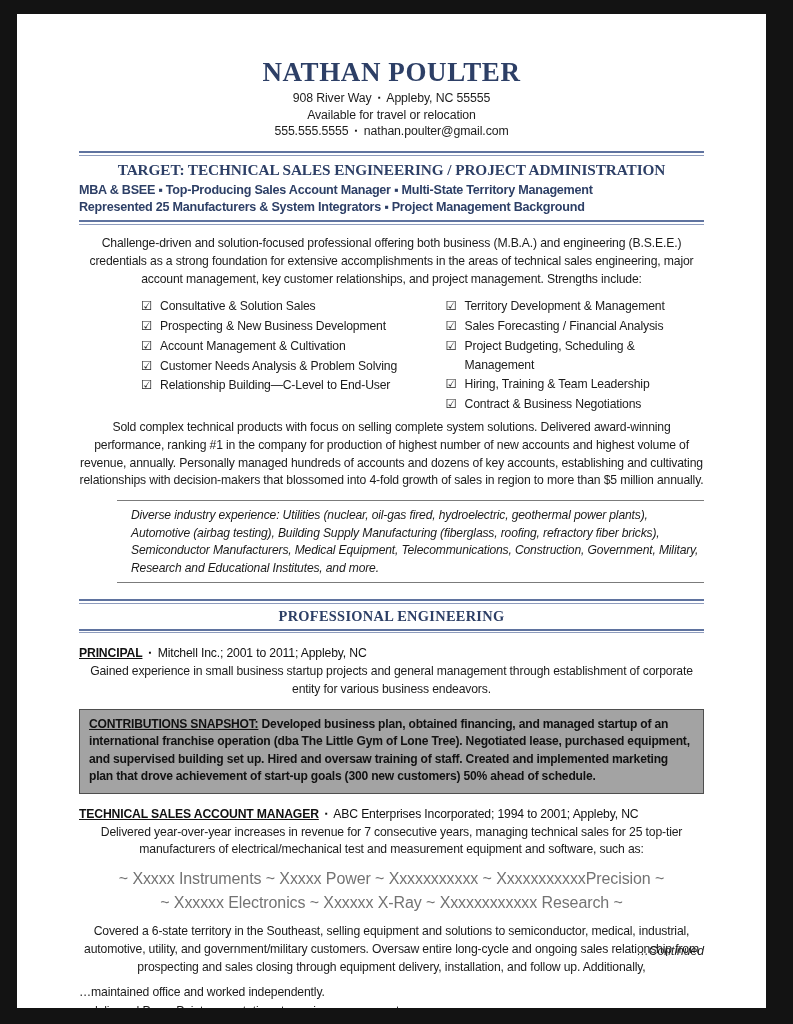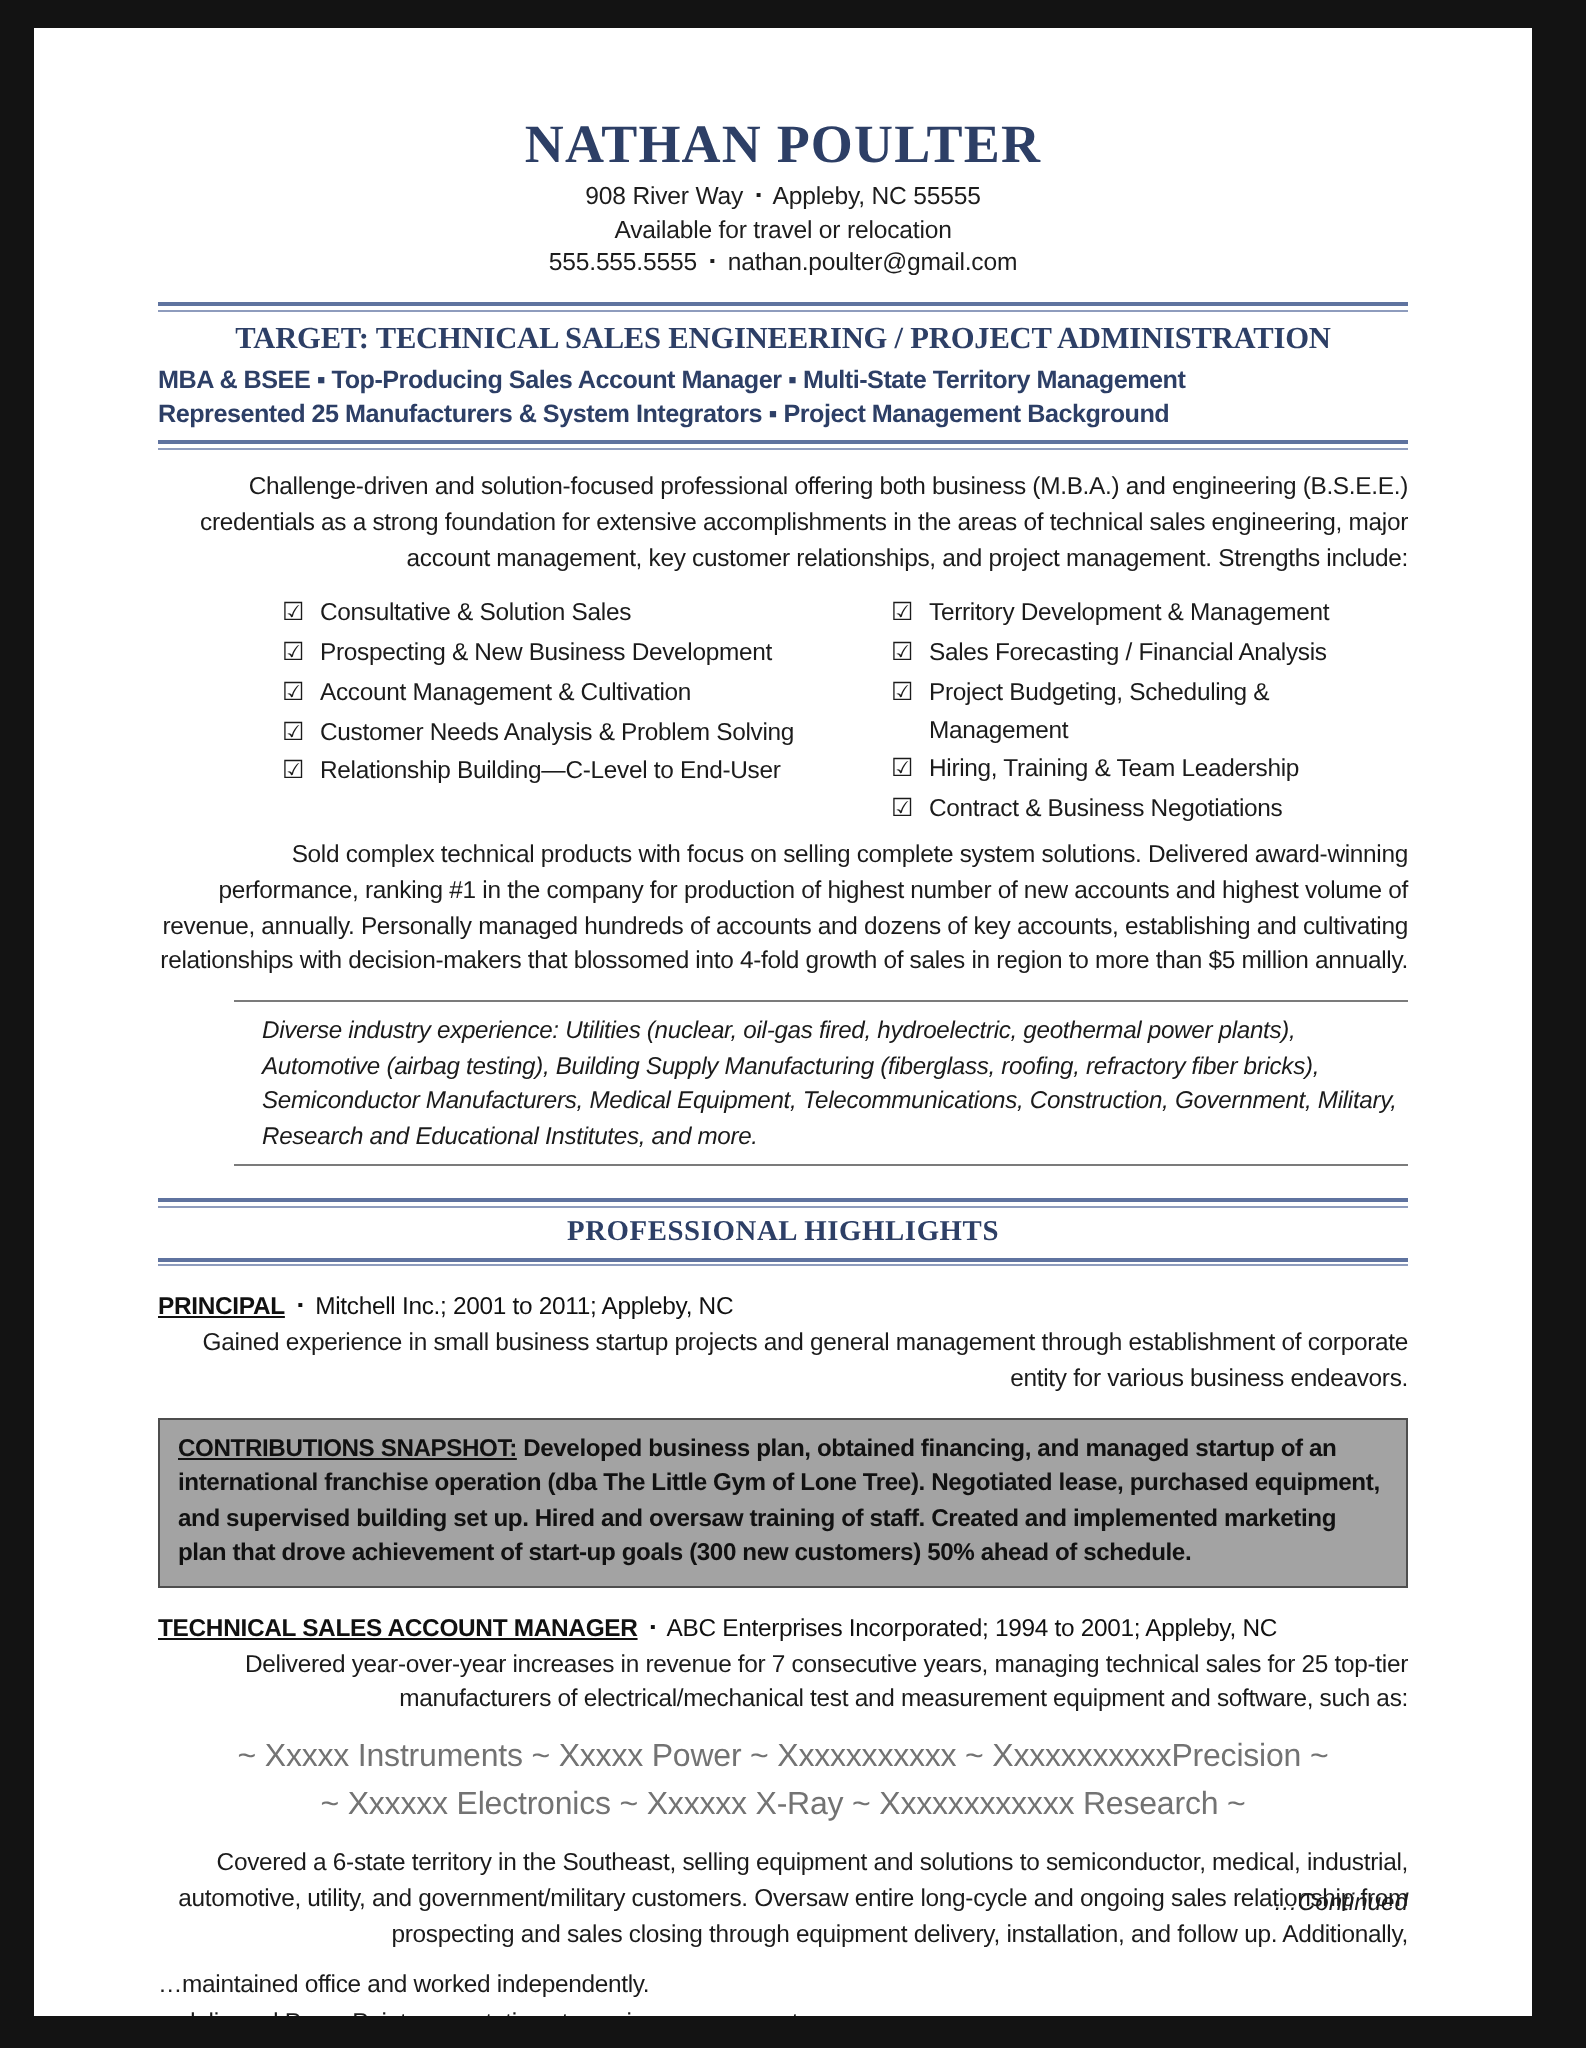--- a/index.html
+++ b/index.html
@@ -82,21 +82,21 @@
     color: #2d3f66;
     line-height: 1.42;
     letter-spacing: -0.25px;
   }
 
   
   .para {
     font-size: 12.2px;
     color: #1b1b1b;
     line-height: 1.46;
-    text-align: right;
+    text-align: center;
     letter-spacing: -0.15px;
   }
   .spacer-8 { height: 8px; }
   .spacer-6 { height: 6px; }
   .spacer-10 { height: 10px; }
   .spacer-12 { height: 12px; }
 
   
   .skills {
     display: flex;
@@ -282,21 +282,21 @@
       </div>
     </div>
   </div>
 
   <div class="para">Sold complex technical products with focus on selling complete system solutions. Delivered award-winning performance, ranking #1 in the company for production of highest number of new accounts and highest volume of revenue, annually. Personally managed hundreds of accounts and dozens of key accounts, establishing and cultivating relationships with decision-makers that blossomed into 4-fold growth of sales in region to more than $5 million annually.</div>
 
   <div class="diverse">Diverse industry experience: Utilities (nuclear, oil-gas fired, hydroelectric, geothermal power plants), Automotive (airbag testing), Building Supply Manufacturing (fiberglass, roofing, refractory fiber bricks), Semiconductor Manufacturers, Medical Equipment, Telecommunications, Construction, Government, Military, Research and Educational Institutes, and more.</div>
 
   <div class="section-wrap">
     <div class="rule-double"></div>
-    <div class="section-title">PROFESSIONAL HIGHLIGHTS</div>
+    <div class="section-title">PROFESSIONAL ENGINEERING</div>
     <div class="rule-double"></div>
   </div>
 
   <div class="spacer-12"></div>
 
   <div class="job-head">
     <span class="job-title">PRINCIPAL</span>
     <span class="sq">▪</span>
     <span>Mitchell Inc.; 2001 to 2011; Appleby, NC</span>
   </div>

